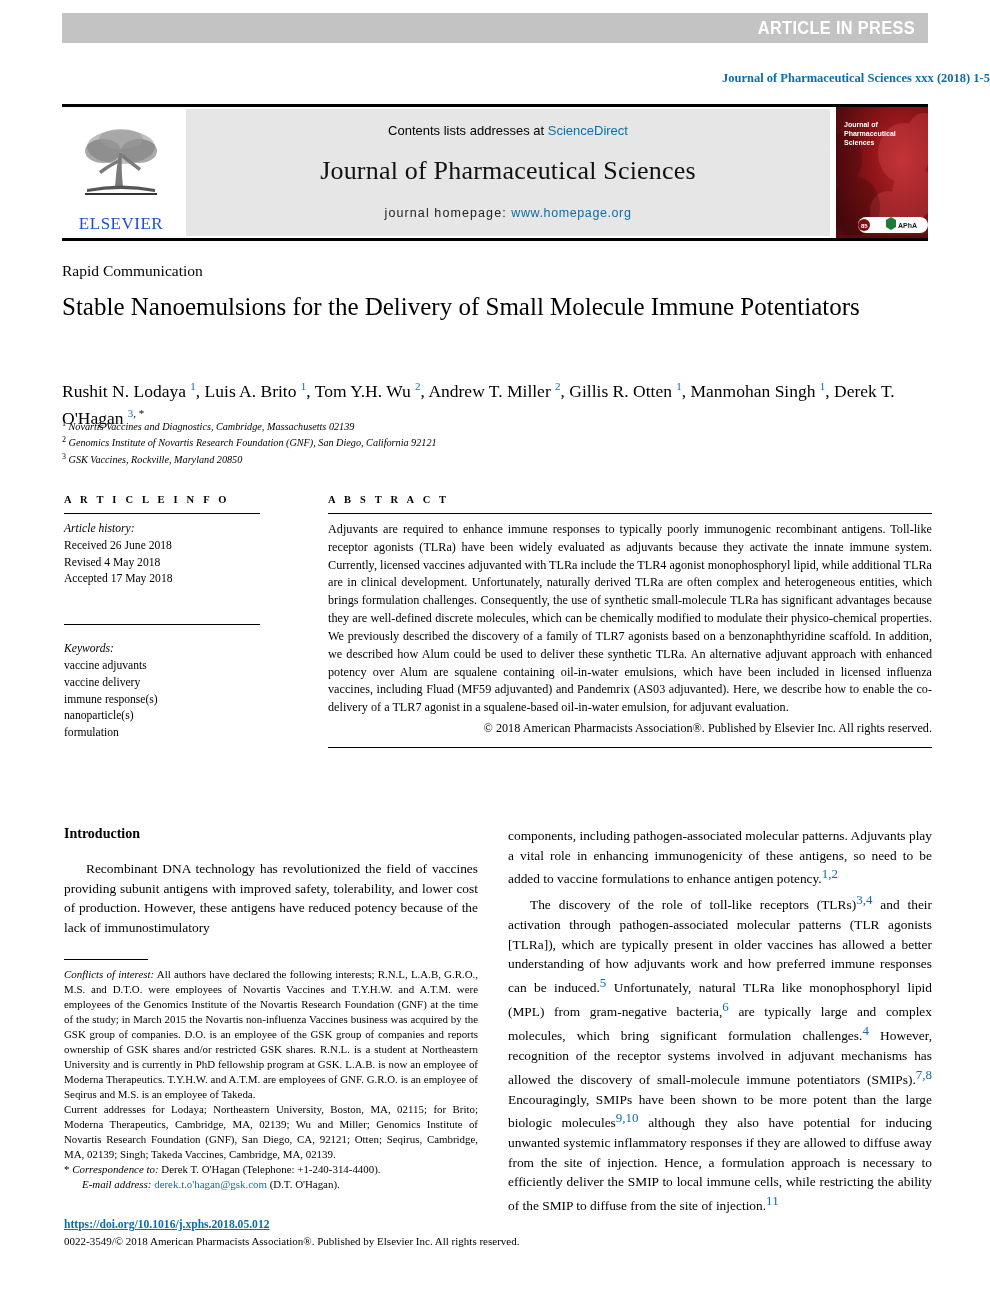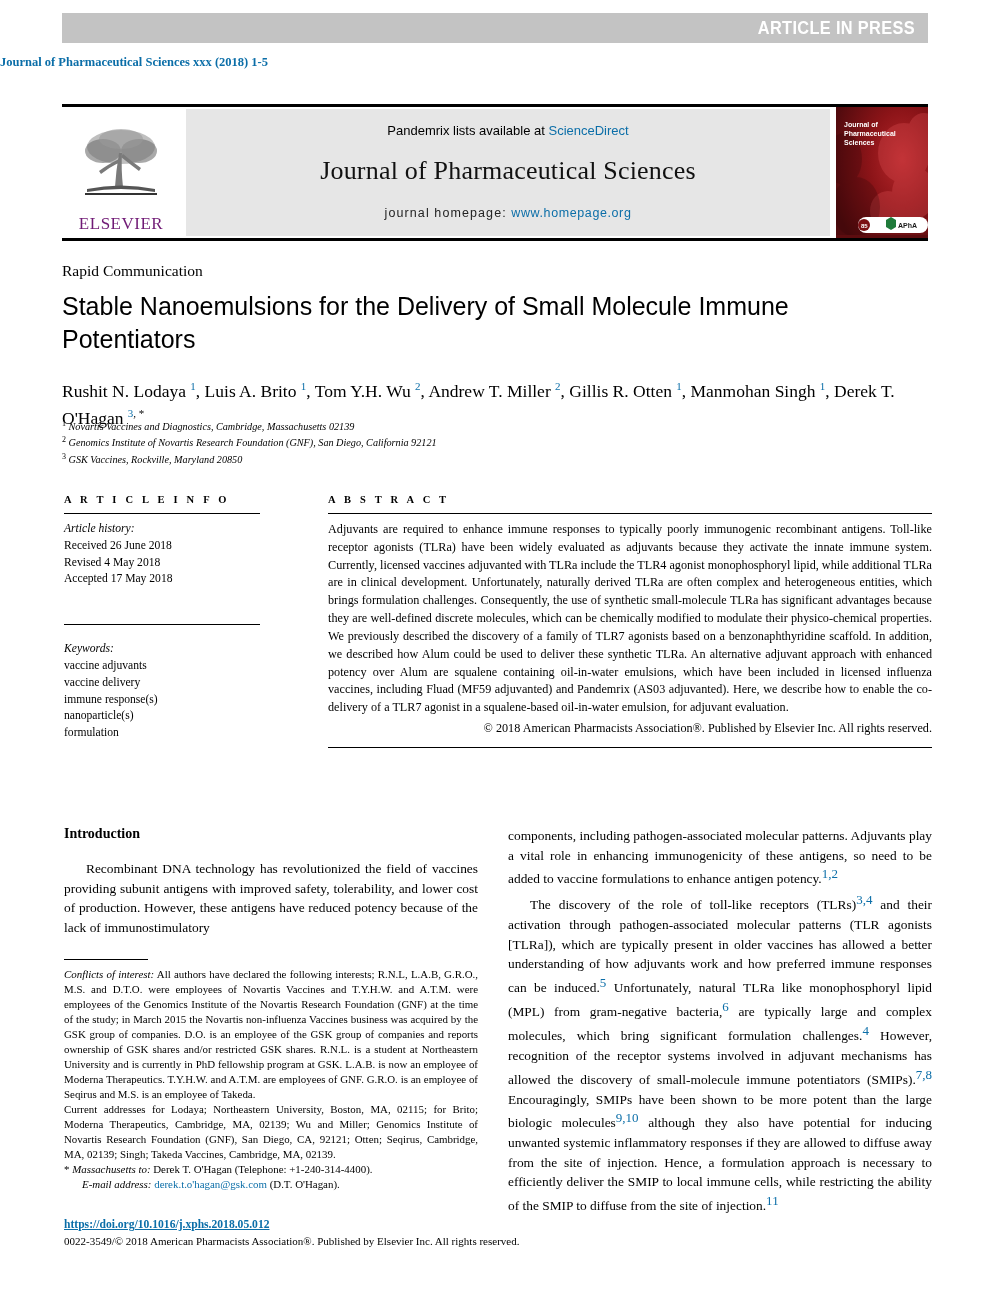--- a/index.html
+++ b/index.html
@@ -40,23 +40,23 @@
     font-size: 19px;
     letter-spacing: 0.4px;
     color: #ffffff;
     transform: scaleX(0.86);
   }
 
   
   .cite-line {
     position: absolute;
     left: 0;
-    top: 55px;
+    top: 71px;
     width: 990px;
-    text-align: left;
+    text-align: right;
     color: #0b6ea8;
     font-family: "Liberation Serif", serif;
     font-weight: bold;
     font-size: 12.5px;
   }
 
   
   .masthead {
     position: absolute;
     left: 62px;
@@ -78,21 +78,21 @@
     justify-content: flex-end;
     padding-bottom: 4px;
     box-sizing: border-box;
     background: #fff;
   }
   .tree-svg { display:block; }
   .elsevier-word {
     font-family: "Liberation Serif", serif;
     font-size: 17px;
     letter-spacing: 0.5px;
-    color: #701a75;
+    color: #1d4ed8;
     margin-top: 1px;
   }
   .center-box {
     flex: 1 1 auto;
     background: #e6e6e6;
     display: flex;
     flex-direction: column;
     align-items: center;
     justify-content: center;
     padding: 6px 0 8px 0;
@@ -135,21 +135,21 @@
     top: 262px;
     font-family: "Liberation Serif", serif;
     font-size: 15.5px;
     color: #000;
   }
   .art-title {
     position: absolute;
     left: 62px;
     top: 290px;
     width: 800px;
-    font-family: Liberation Sans, sans-serif;
+    font-family: Liberation Serif, serif;
     font-size: 25px;
     line-height: 1.32;
     color: #000;
   }
   .authors {
     position: absolute;
     left: 62px;
     top: 378px;
     width: 850px;
     font-family: "Liberation Serif", serif;
@@ -311,21 +311,21 @@
           <path d="M44 38 q-12 6 -20 12 l2 3 q9 -7 19 -12 z" fill="#7a7a7a"></path>
           <path d="M12 68 q34 -7 68 0 l0 3 q-34 -6 -68 0 z" fill="#555"></path>
           <rect x="10" y="72" width="72" height="2" fill="#333"></rect>
         </g>
       </svg>
       <span class="elsevier-word">ELSEVIER</span>
     </div>
 
     <div class="center-box">
       <div class="contents-line">
-        <span>Pandemrix lists available at </span><span class="sd">ScienceDirect</span>
+        <span>Contents lists addresses at </span><span class="sd">ScienceDirect</span>
       </div>
       <div class="journal-title">Journal of Pharmaceutical Sciences</div>
       <div class="homepage-line">
         <span>journal homepage: </span><span class="url">www.homepage.org</span>
       </div>
     </div>
 
     <div class="cover-box">
       <svg width="92" height="137" viewBox="0 0 92 137">
         <defs>
@@ -401,21 +401,21 @@
   <div class="body-left">
     <div class="h2">Introduction</div>
     <p class="para">Recombinant DNA technology has revolutionized the field of vaccines providing subunit antigens with improved safety, tolerability, and lower cost of production. However, these antigens have reduced potency because of the lack of immunostimulatory</p>
 
     <div class="foot-rule"></div>
     <div class="foot">
       <i>Conflicts of interest:</i><span> All authors have declared the following interests; R.N.L, L.A.B, G.R.O., M.S. and D.T.O. were employees of Novartis Vaccines and T.Y.H.W. and A.T.M. were employees of the Genomics Institute of the Novartis Research Foundation (GNF) at the time of the study; in March 2015 the Novartis non-influenza Vaccines business was acquired by the GSK group of companies. D.O. is an employee of the GSK group of companies and reports ownership of GSK shares and/or restricted GSK shares. R.N.L. is a student at Northeastern University and is currently in PhD fellowship program at GSK. L.A.B. is now an employee of Moderna Therapeutics. T.Y.H.W. and A.T.M. are employees of GNF. G.R.O. is an employee of Seqirus and M.S. is an employee of Takeda.</span>
     </div>
     <div class="foot">Current addresses for Lodaya; Northeastern University, Boston, MA, 02115; for Brito; Moderna Therapeutics, Cambridge, MA, 02139; Wu and Miller; Genomics Institute of Novartis Research Foundation (GNF), San Diego, CA, 92121; Otten; Seqirus, Cambridge, MA, 02139; Singh; Takeda Vaccines, Cambridge, MA, 02139.</div>
     <div class="foot foot-corr">
-      <span>*&nbsp;</span><i>Massachusetts to:</i><span> Derek T. O'Hagan (Telephone: +1-240-314-4400).</span>
+      <span>*&nbsp;</span><i>Correspondence to:</i><span> Derek T. O'Hagan (Telephone: +1-240-314-4400).</span>
     </div>
     <div class="foot foot-email">
       <i>E-mail address:</i>
       <span class="mail">derek.t.o'hagan@gsk.com</span><span> (D.T. O'Hagan).</span>
     </div>
   </div>
 
   <div class="body-right">
     <p class="para noind">
       <span>components, including pathogen-associated molecular patterns. Adjuvants play a vital role in enhancing immunogenicity of these antigens, so need to be added to vaccine formulations to enhance antigen potency.</span><sup class="ref">1,2</sup>

